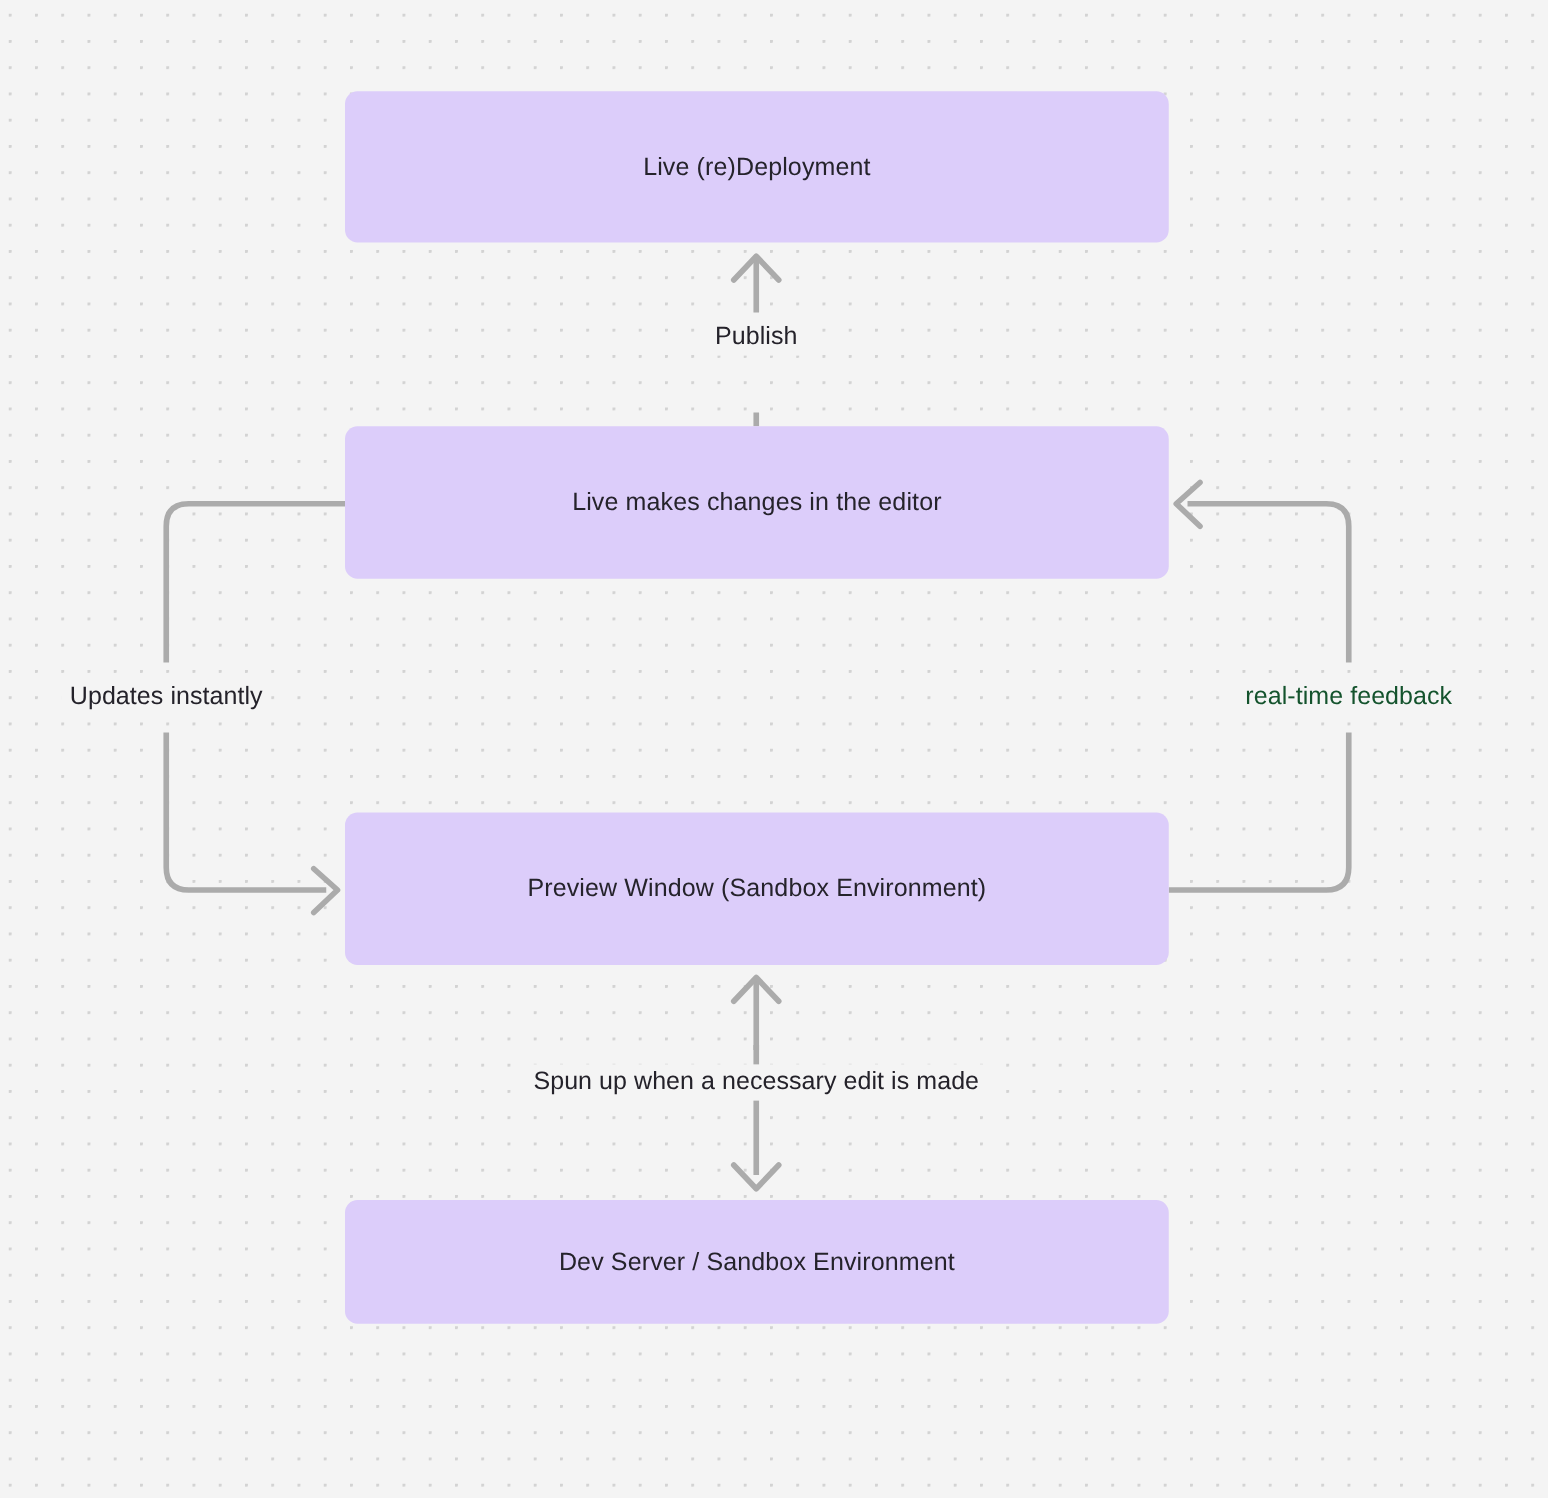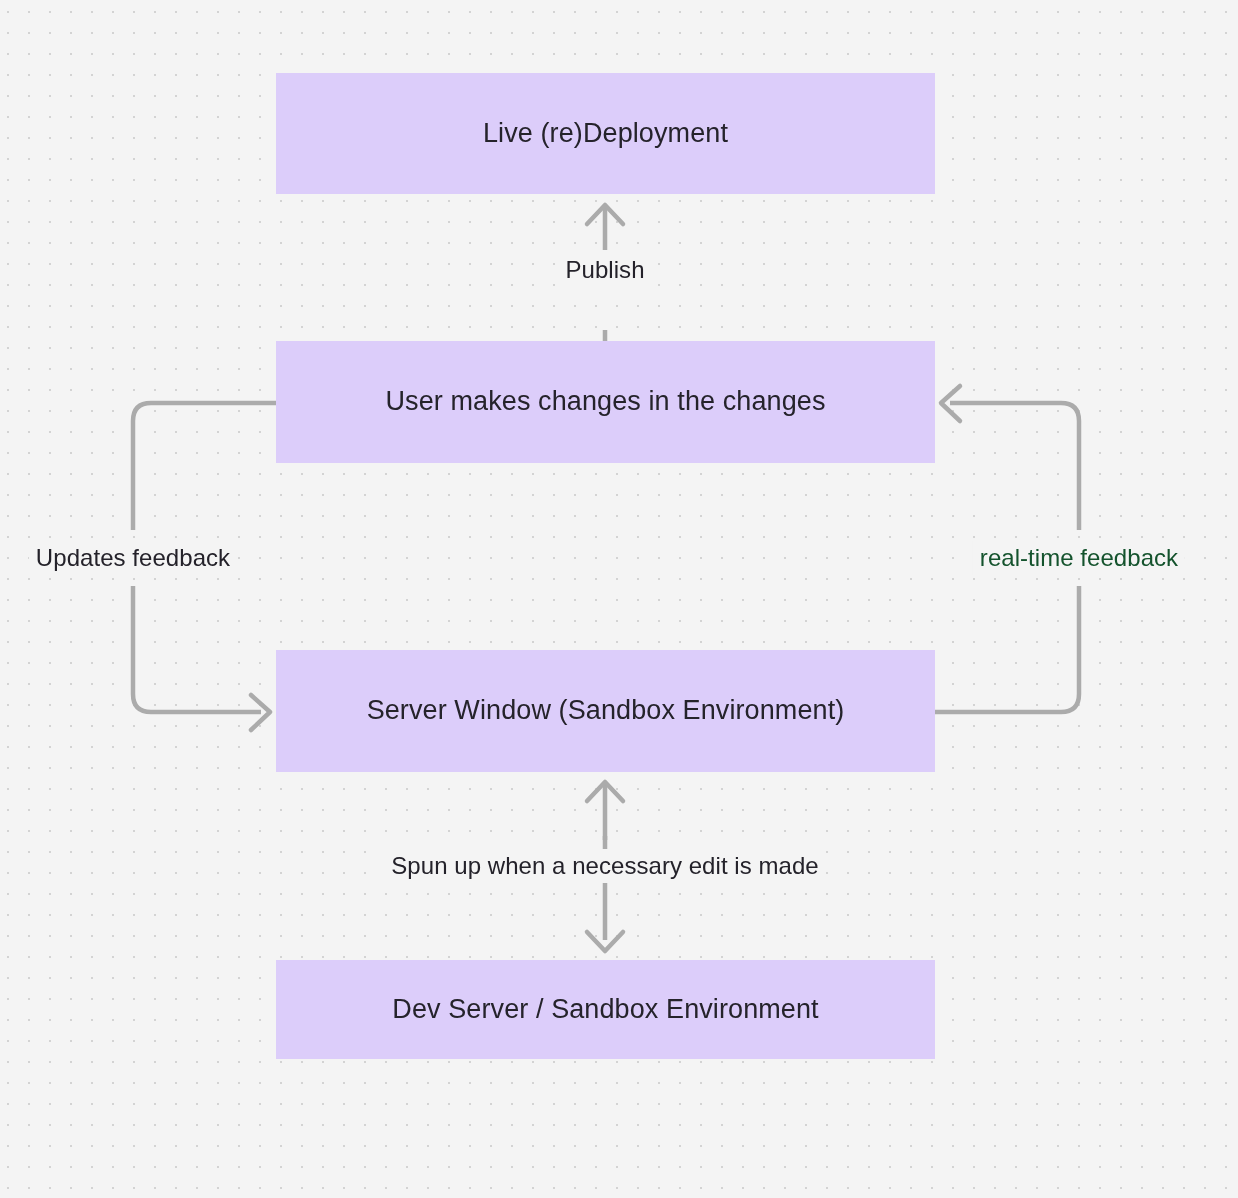--- a/index.html
+++ b/index.html
@@ -32,34 +32,34 @@
     left: 0;
     top: 0;
     width: 1238px;
     height: 1198px;
     pointer-events: none;
   }
   .node {
     position: absolute;
     box-sizing: border-box;
     background: #dccdfa;
-    border-radius: 0;
+    border-radius: 10px;
     display: flex;
     align-items: center;
     justify-content: center;
     color: #25232b;
-    font-size: 27px;
+    font-size: 20px;
     letter-spacing: 0.1px;
     line-height: 1.3;
     text-align: center;
     padding: 6px 14px;
   }
   .edge-label {
     position: absolute;
-    font-size: 24px;
+    font-size: 20px;
     color: #24222a;
     letter-spacing: 0.05px;
     white-space: nowrap;
     background: #f4f4f4;
     padding: 2px 7px;
     line-height: 1.25;
     transform: translate(-50%, -50%);
   }
 </style>
 </head>
@@ -93,37 +93,37 @@
     <path d="M 587 801 L 605 782 L 623 801" fill="none" stroke="#ababab" stroke-width="4.5" stroke-linecap="round" stroke-linejoin="round"></path>
     <path d="M 587 932 L 605 951 L 623 932" fill="none" stroke="#ababab" stroke-width="4.5" stroke-linecap="round" stroke-linejoin="round"></path>
   </g>
 </svg>
 
 <div class="node" style="left: 276px; top: 73px; width: 659px; height: 121px; background: rgb(220, 205, 250); color: rgb(37, 35, 43);">
   <span>Live (re)Deployment</span>
 </div>
 
 <div class="node" style="left: 276px; top: 341px; width: 659px; height: 122px; background: rgb(220, 205, 250); color: rgb(37, 35, 43);">
-  <span>User makes changes in the changes</span>
+  <span>Live makes changes in the editor</span>
 </div>
 
 <div class="node" style="left: 276px; top: 650px; width: 659px; height: 122px; background: rgb(220, 205, 250); color: rgb(37, 35, 43);">
-  <span>Server Window (Sandbox Environment)</span>
+  <span>Preview Window (Sandbox Environment)</span>
 </div>
 
 <div class="node" style="left: 276px; top: 960px; width: 659px; height: 99px; background: rgb(220, 205, 250); color: rgb(37, 35, 43);">
   <span>Dev Server / Sandbox Environment</span>
 </div>
 
 <div class="edge-label" style="left: 605px; top: 270px; color: rgb(36, 34, 42); background: rgb(244, 244, 244);">
   <span>Publish</span>
 </div>
 
 <div class="edge-label" style="left: 133px; top: 558px; color: rgb(36, 34, 42); background: rgb(244, 244, 244);">
-  <span>Updates feedback</span>
+  <span>Updates instantly</span>
 </div>
 
 <div class="edge-label" style="left: 1079px; top: 558px; color: #14532d; background: rgb(244, 244, 244);">
   <span>real-time feedback</span>
 </div>
 
 <div class="edge-label" style="left: 605px; top: 866px; color: rgb(36, 34, 42); background: rgb(244, 244, 244);">
   <span>Spun up when a necessary edit is made</span>
 </div>
 

